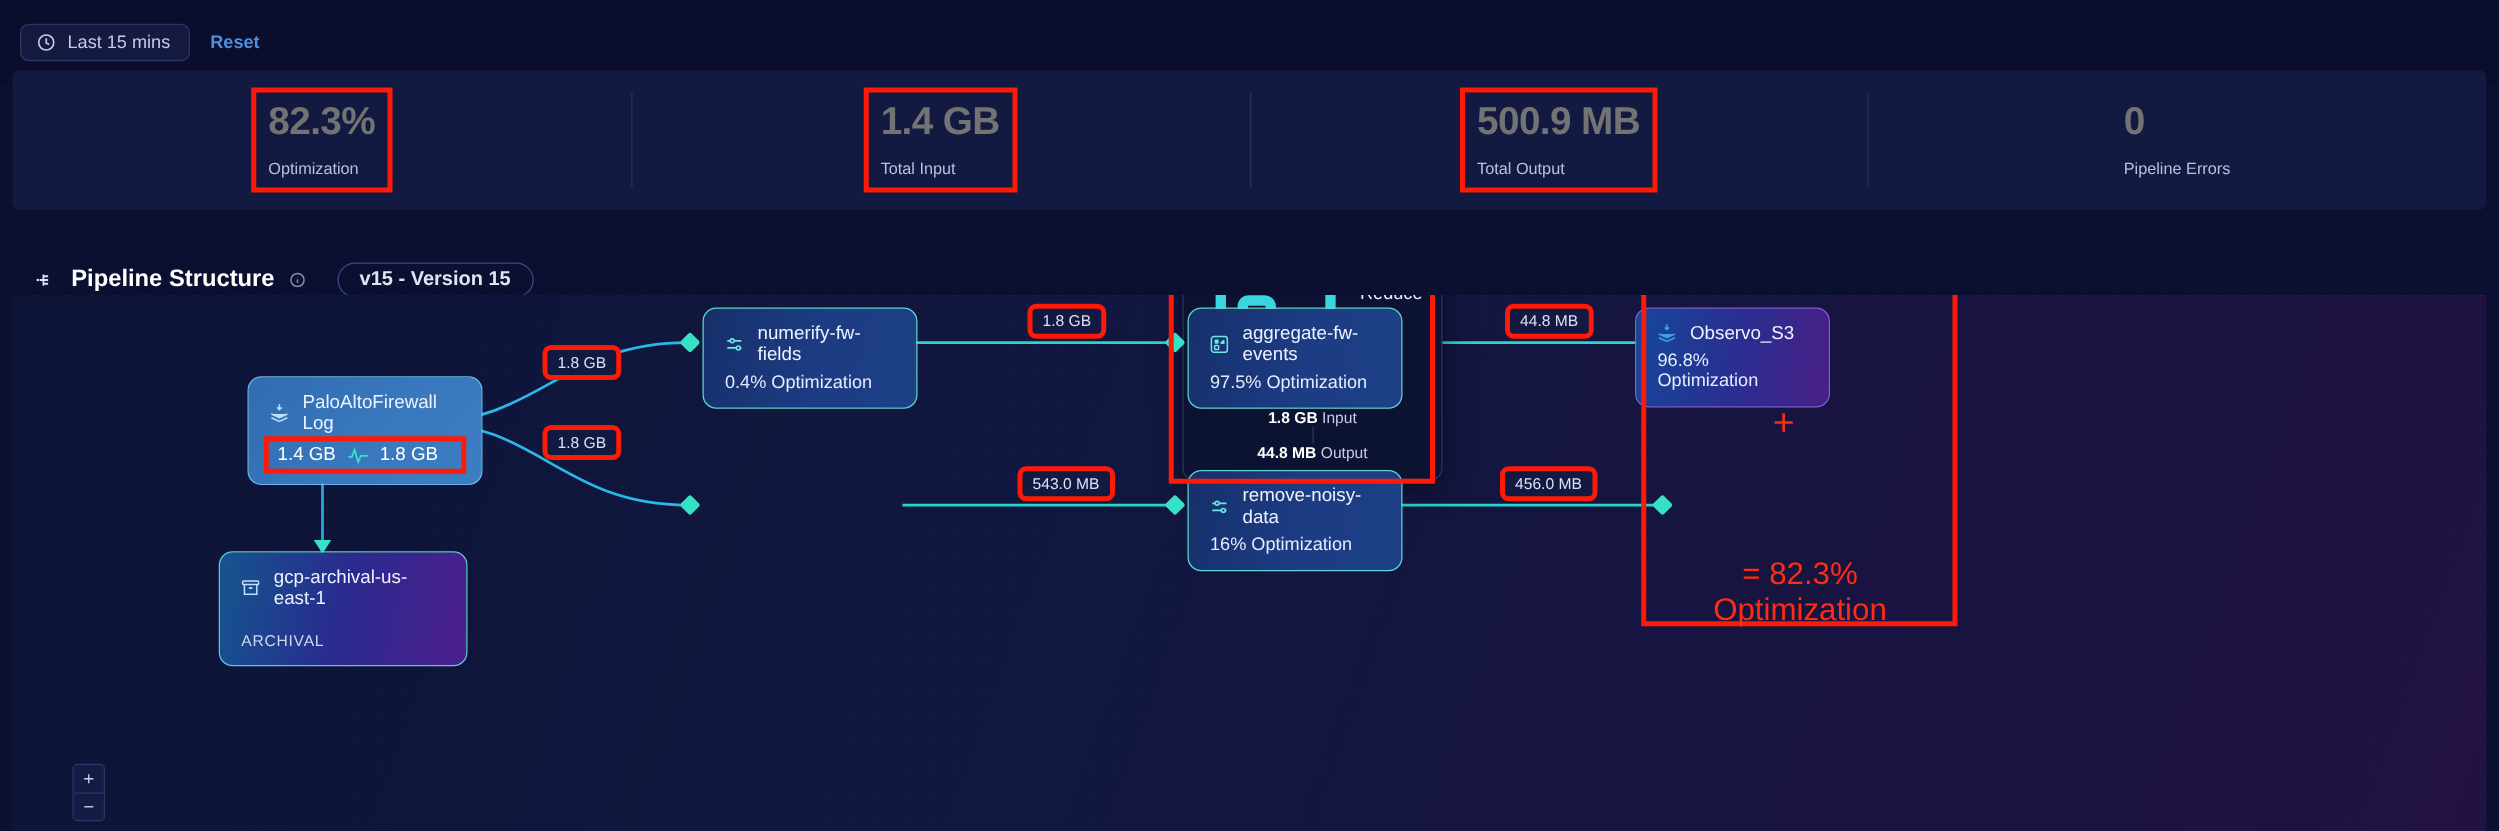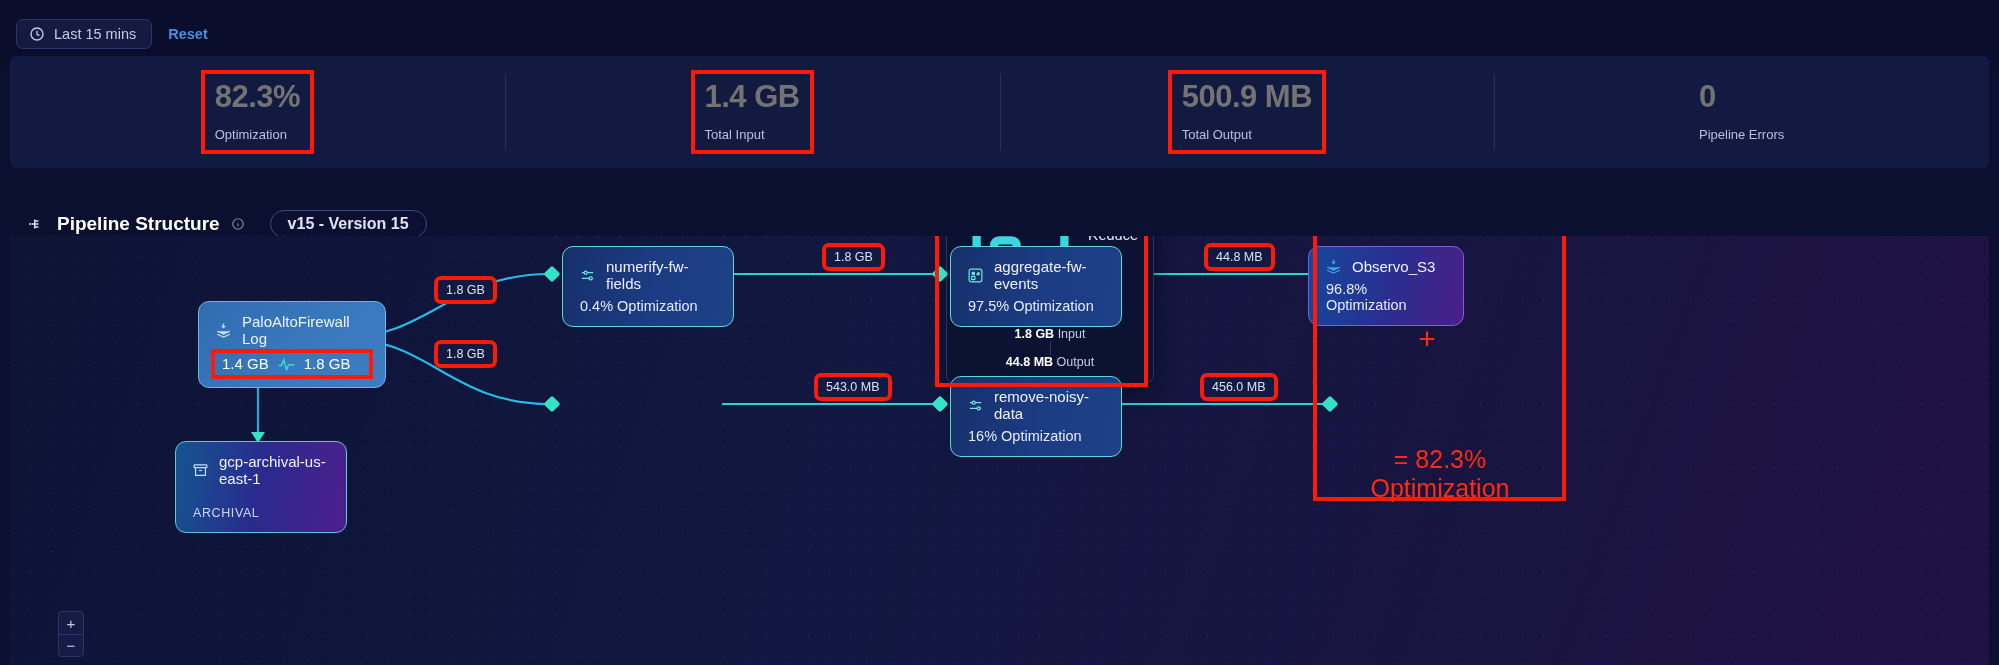--- a/index.html
+++ b/index.html
@@ -238,21 +238,21 @@
       </div>
       <div class="metric-row hl-inline">
         <span class="mv">1.4 GB</span>
         <svg class="wave-ic" viewBox="0 0 24 18" fill="none" stroke="#36e2c5" stroke-width="2">
           <path d="M1 11h4l3-8 4 14 3-7h8"></path>
         </svg>
         <span class="mv">1.8 GB</span>
       </div>
     </div>
 
-    <div class="node n-arch" style="left:165px; top:205px; width:172px;">
+    <div class="node n-arch" style="left:165px; top:205px; width:199px;">
       <div class="row1">
         <svg class="ic" viewBox="0 0 24 24" fill="none" stroke="#bfe0ff" stroke-width="1.7">
           <rect x="3" y="4" width="18" height="4" rx="1"></rect>
           <path d="M5 8v11h14V8"></path>
             <path d="M10 12h4"></path>
         </svg>
         <span class="nm">gcp-archival-us-east-1</span>
       </div>
       <div class="sub">ARCHIVAL</div>
     </div>

